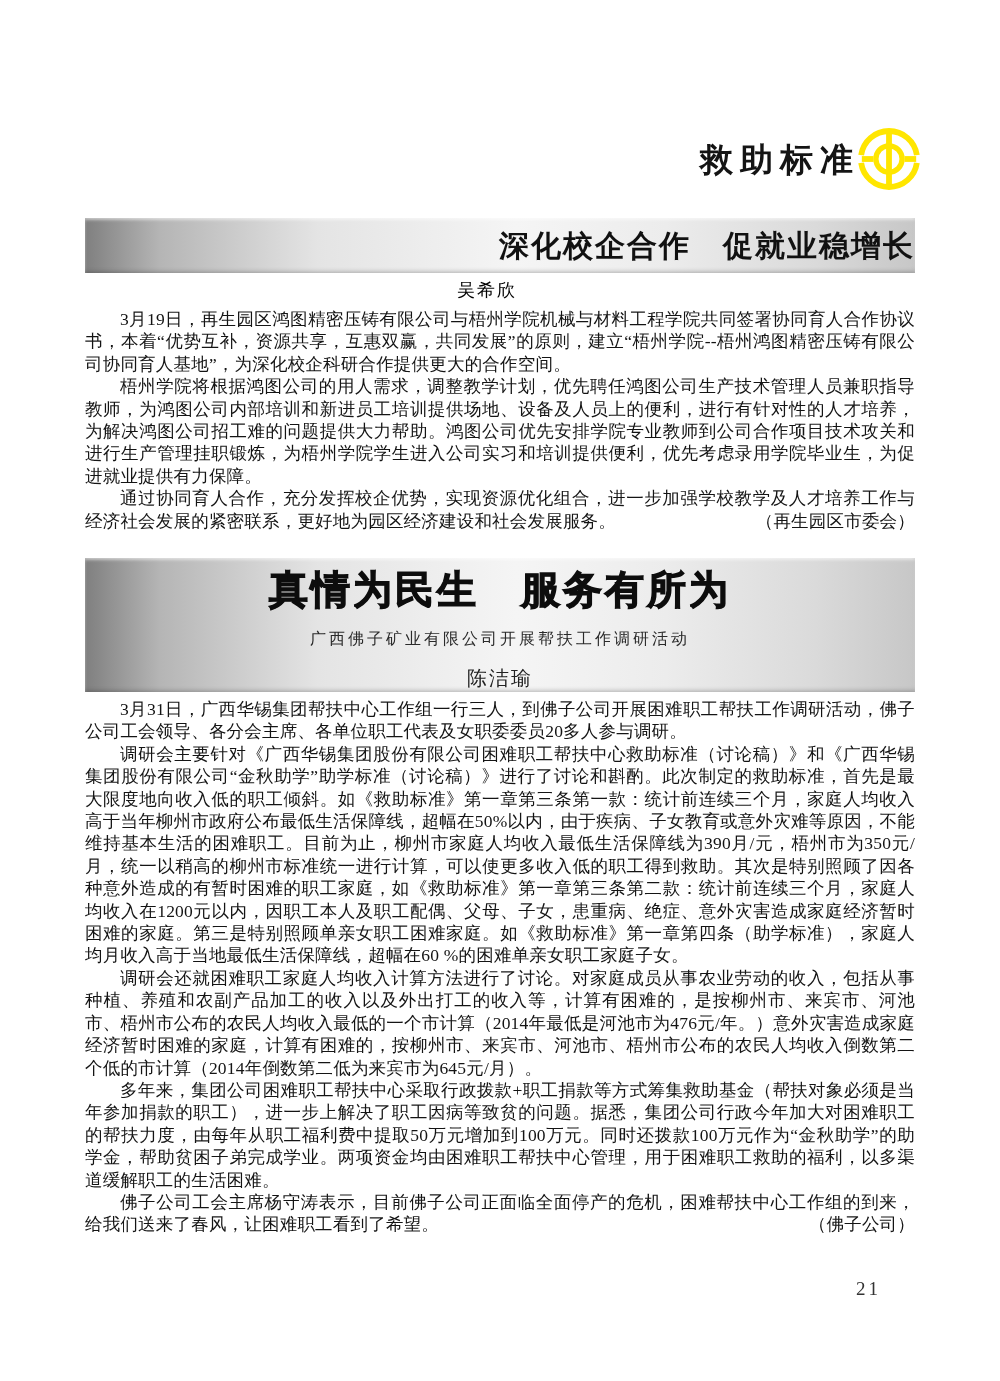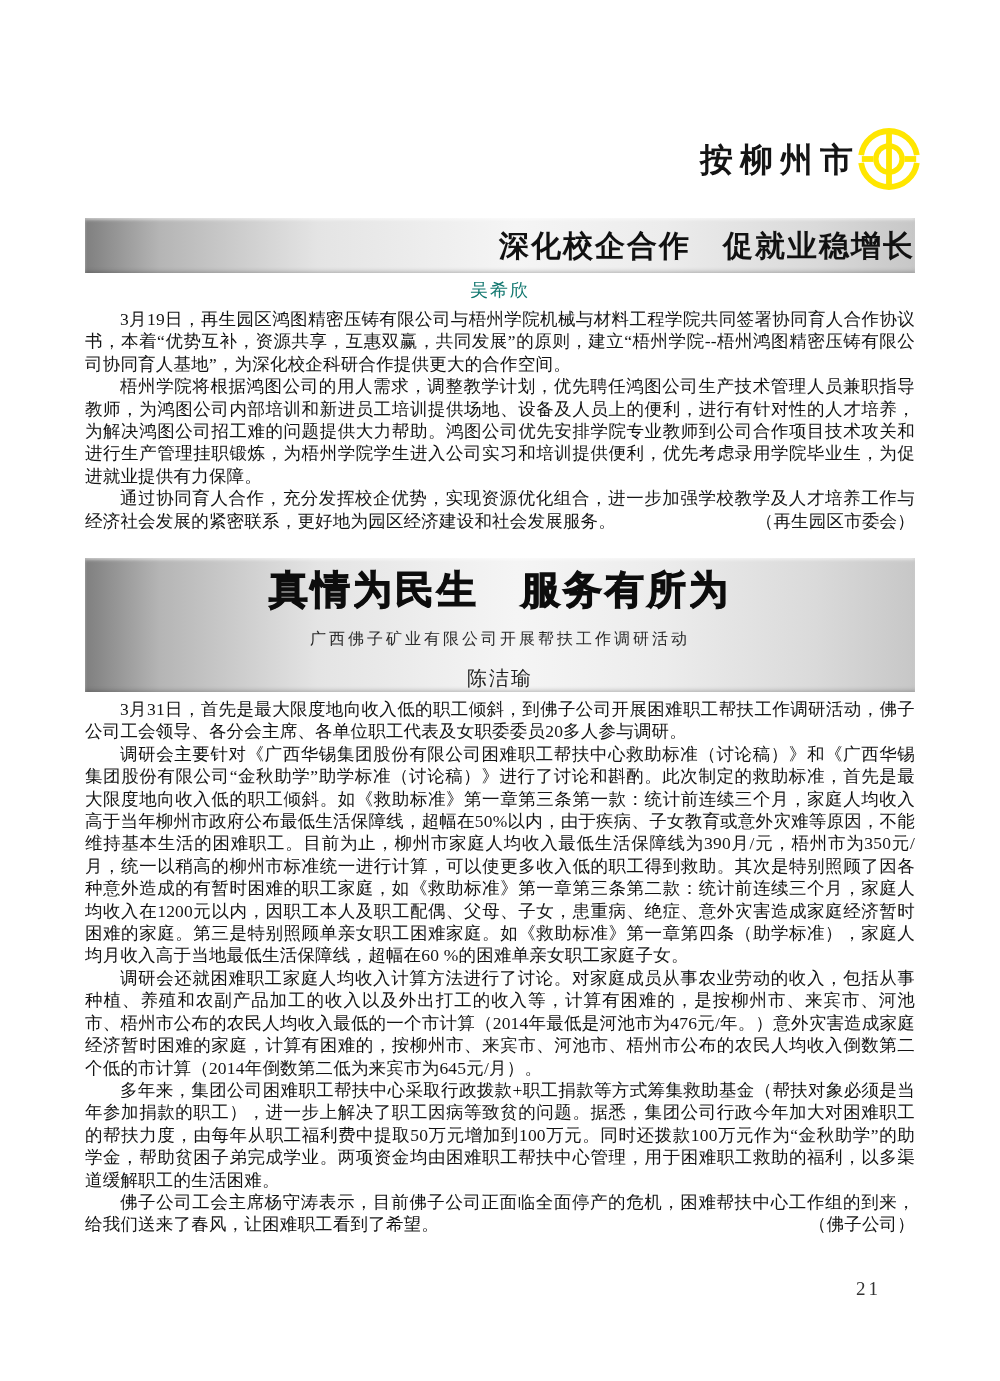--- a/index.html
+++ b/index.html
@@ -31,22 +31,22 @@
       #ececec 70%, #dadada 88%, #c7c7c7 100%);
     box-shadow: inset 0 -3px 5px -2px rgba(0,0,0,0.28),
                 inset 0 2px 3px rgba(255,255,255,0.55);
   }
   .banner1 { top:218px; height:55px; }
   .banner1 .t {
     line-height:55px; text-align:right;
     font-size:30px; font-weight:bold; letter-spacing:2px;
     color:#111;
   }
-  .author { position:absolute; left:85px; width:830px; text-align:center;
-    font-size:18px; letter-spacing:2px; color:#0f766e; }
+  .author { position:absolute; left:72px; width:830px; text-align:center;
+    font-size:18px; letter-spacing:2px; color:#000000; }
   .author1 { top:278px; }
 
   .banner2 { top:558px; height:134px; display:flex; flex-direction:column;
     align-items:center; justify-content:space-between; }
   .banner2 .t2 {
     margin-top:5px;
     font-family:"Liberation Sans","DejaVu Sans",sans-serif;
     font-weight:900; font-size:39px; letter-spacing:3px; color:#0d0d0d;
     -webkit-text-stroke:1.2px #0d0d0d;
   }
@@ -72,21 +72,21 @@
   .page-number {
     position:absolute; top:1278px; left:856px;
     font-size:19px; color:#333; letter-spacing:3px;
   }
 </style>
 </head>
 <body>
 
 <div class="page">
 
-  <div class="masthead">按柳州市</div>
+  <div class="masthead">救助标准</div>
   <div class="union-logo">
     <svg width="66" height="66" viewBox="0 0 68 68" aria-hidden="true">
       <g stroke="#FFE600" fill="none" stroke-width="6">
         <path d="M 62.7 30 A 29 29 0 0 0 5.3 30"></path>
         <path d="M 5.3 38 A 29 29 0 0 0 62.7 38"></path>
         <circle cx="34" cy="34" r="13.5" stroke-width="5.5"></circle>
         <line x1="34" y1="8" x2="34" y2="60"></line>
         <line x1="6" y1="34" x2="18" y2="34"></line>
         <line x1="50" y1="34" x2="62" y2="34"></line>
       </g>
@@ -104,21 +104,21 @@
     <p class="rel"><span>通过协同育人合作，充分发挥校企优势，实现资源优化组合，进一步加强学校教学及人才培养工作与经济社会发展的紧密联系，更好地为园区经济建设和社会发展服务。</span><span class="attr">（再生园区市委会）</span></p>
   </div>
 
   <div class="banner banner2">
     <div class="t2">真情为民生　服务有所为</div>
     <div class="sub">广西佛子矿业有限公司开展帮扶工作调研活动</div>
     <div class="auth">陈洁瑜</div>
   </div>
 
   <div class="cols a2">
-    <p>3月31日，首先是最大限度地向收入低的职工倾斜，到佛子公司开展困难职工帮扶工作调研活动，佛子公司工会领导、各分会主席、各单位职工代表及女职委委员20多人参与调研。</p>
+    <p>3月31日，广西华锡集团帮扶中心工作组一行三人，到佛子公司开展困难职工帮扶工作调研活动，佛子公司工会领导、各分会主席、各单位职工代表及女职委委员20多人参与调研。</p>
     <p>调研会主要针对《广西华锡集团股份有限公司困难职工帮扶中心救助标准（讨论稿）》和《广西华锡集团股份有限公司“金秋助学”助学标准（讨论稿）》进行了讨论和斟酌。此次制定的救助标准，首先是最大限度地向收入低的职工倾斜。如《救助标准》第一章第三条第一款：统计前连续三个月，家庭人均收入高于当年柳州市政府公布最低生活保障线，超幅在50%以内，由于疾病、子女教育或意外灾难等原因，不能维持基本生活的困难职工。目前为止，柳州市家庭人均收入最低生活保障线为390月/元，梧州市为350元/月，统一以稍高的柳州市标准统一进行计算，可以使更多收入低的职工得到救助。其次是特别照顾了因各种意外造成的有暂时困难的职工家庭，如《救助标准》第一章第三条第二款：统计前连续三个月，家庭人均收入在1200元以内，因职工本人及职工配偶、父母、子女，患重病、绝症、意外灾害造成家庭经济暂时困难的家庭。第三是特别照顾单亲女职工困难家庭。如《救助标准》第一章第四条（助学标准），家庭人均月收入高于当地最低生活保障线，超幅在60 %的困难单亲女职工家庭子女。</p>
     <p>调研会还就困难职工家庭人均收入计算方法进行了讨论。对家庭成员从事农业劳动的收入，包括从事种植、养殖和农副产品加工的收入以及外出打工的收入等，计算有困难的，是按柳州市、来宾市、河池市、梧州市公布的农民人均收入最低的一个市计算（2014年最低是河池市为476元/年。）意外灾害造成家庭经济暂时困难的家庭，计算有困难的，按柳州市、来宾市、河池市、梧州市公布的农民人均收入倒数第二个低的市计算（2014年倒数第二低为来宾市为645元/月）。</p>
     <p>多年来，集团公司困难职工帮扶中心采取行政拨款+职工捐款等方式筹集救助基金（帮扶对象必须是当年参加捐款的职工），进一步上解决了职工因病等致贫的问题。据悉，集团公司行政今年加大对困难职工的帮扶力度，由每年从职工福利费中提取50万元增加到100万元。同时还拨款100万元作为“金秋助学”的助学金，帮助贫困子弟完成学业。两项资金均由困难职工帮扶中心管理，用于困难职工救助的福利，以多渠道缓解职工的生活困难。</p>
     <p class="rel"><span>佛子公司工会主席杨守涛表示，目前佛子公司正面临全面停产的危机，困难帮扶中心工作组的到来，给我们送来了春风，让困难职工看到了希望。</span><span class="attr">（佛子公司）</span></p>
   </div>
 
   <div class="page-number">21</div>
 
 </div>
 

